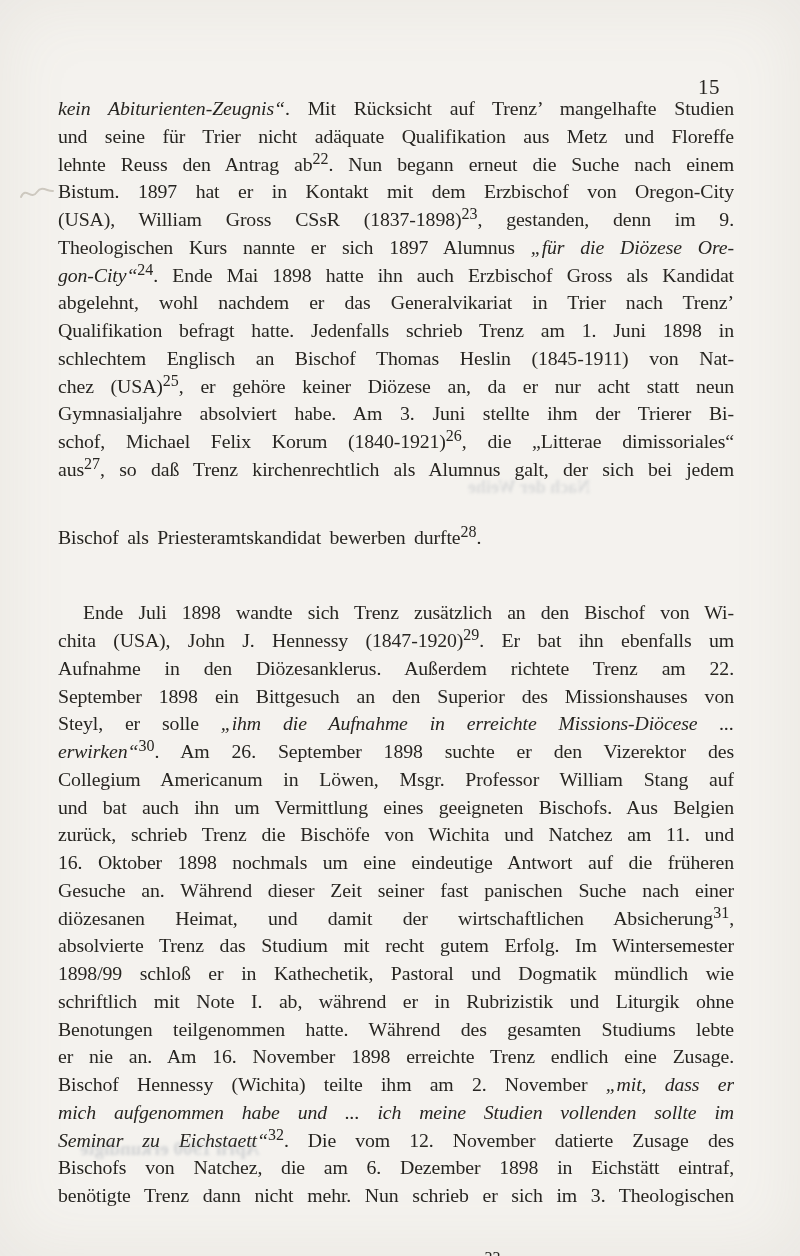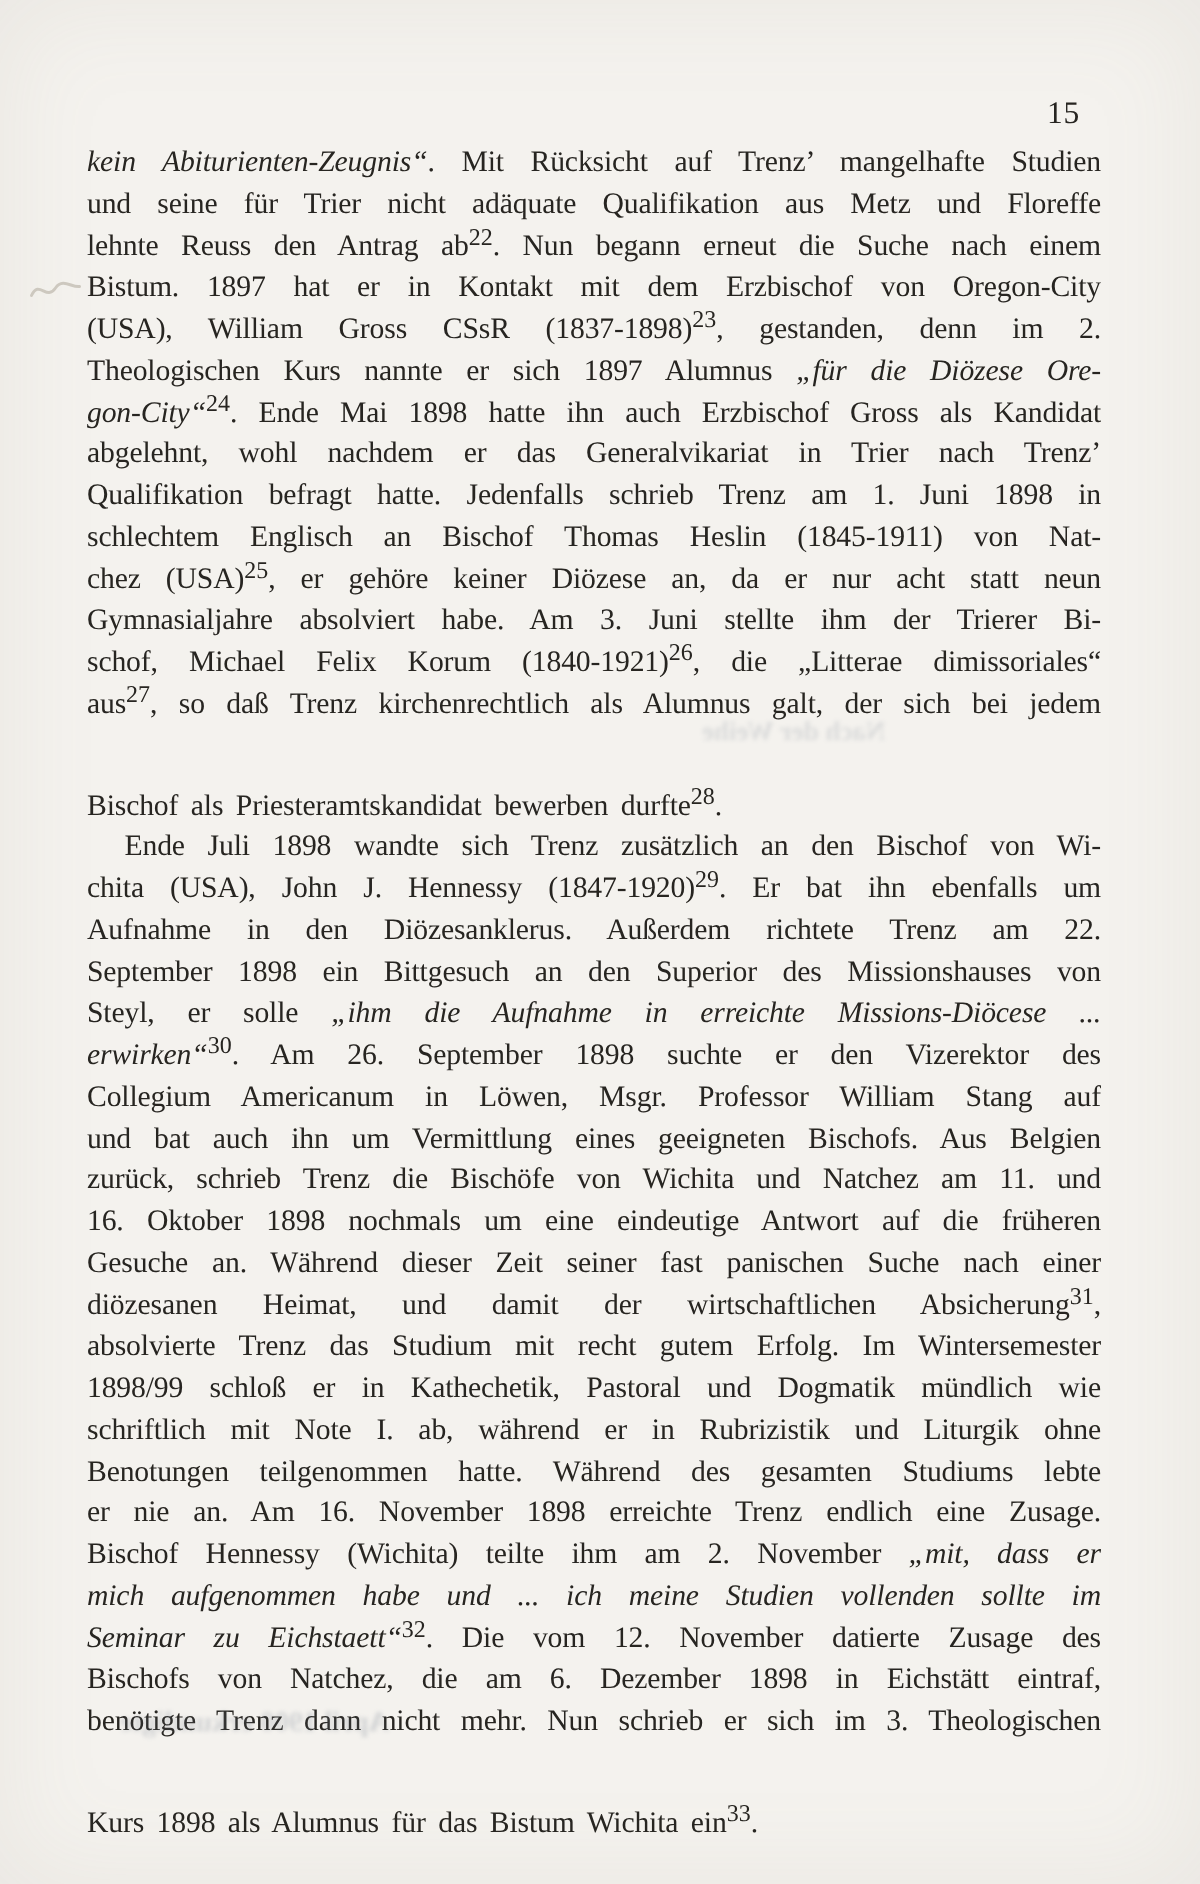--- a/index.html
+++ b/index.html
@@ -7,36 +7,36 @@
   .scan {
     position:relative;
     width:800px; height:1256px;
     background:#f4f2ee;
     font-family:"Liberation Serif","DejaVu Serif",serif;
     color:#272521;
     overflow:hidden;
     box-shadow: inset 0 0 70px rgba(150,140,120,0.10);
   }
   .pagenum {
-    position:absolute; top:63px; right:80px;
+    position:absolute; top:75px; right:80px;
     font-size:21px; letter-spacing:0.5px;
   }
   .textblock {
     position:absolute; left:58px; top:95px; width:676px;
   }
   .line {
     font-size:19.8px;
     line-height:27.75px;
     height:27.75px;
     overflow:hidden;
     text-align:justify;
     text-align-last:justify;
     letter-spacing:-0.1px;
   }
-  .line.indent { padding-left:25px; }
+  .line.indent { padding-left:25px;margin-top:48px; }
   .line.end { text-align-last:left; word-spacing:3.5px;margin-top:40px; }
   .it  { font-style:italic;margin-top:29px; }
   .sup { font-size:16px; position:relative; top:-7px; letter-spacing:0; }
   .squiggle {
     position:absolute; left:19px; top:184px; opacity:.85;
   }
   .bleed {
     position:absolute;
     transform:scaleX(-1);
     filter:blur(1.4px);
@@ -56,21 +56,21 @@
 
   <svg class="squiggle" width="36" height="20" viewBox="0 0 36 20">
     <path d="M2,13 C7,2 12,17 18,8 C23,1 29,8 34,7" fill="none" stroke="#c7c2b8" stroke-width="2" stroke-linecap="round"></path>
   </svg>
 
   <div class="textblock">
       <div class="line"><span class="it">kein Abiturienten-Zeugnis“</span><span>. Mit Rücksicht auf Trenz’ mangelhafte Studien</span></div>
       <div class="line"><span>und seine für Trier nicht adäquate Qualifikation aus Metz und Floreffe</span></div>
       <div class="line"><span>lehnte Reuss den Antrag ab</span><span class="sup">22</span><span>. Nun begann erneut die Suche nach einem</span></div>
       <div class="line"><span>Bistum. 1897 hat er in Kontakt mit dem Erzbischof von Oregon-City</span></div>
-      <div class="line"><span>(USA), William Gross CSsR (1837-1898)</span><span class="sup">23</span><span>, gestanden, denn im 2.</span></div>
+      <div class="line"><span>(USA), William Gross CSsR (1837-1898)</span><span class="sup">23</span><span>, gestanden, denn im 9.</span></div>
       <div class="line"><span>Theologischen Kurs nannte er sich 1897 Alumnus </span><span class="it">„für die Diözese Ore-</span></div>
       <div class="line"><span class="it">gon-City“</span><span class="sup">24</span><span>. Ende Mai 1898 hatte ihn auch Erzbischof Gross als Kandidat</span></div>
       <div class="line"><span>abgelehnt, wohl nachdem er das Generalvikariat in Trier nach Trenz’</span></div>
       <div class="line"><span>Qualifikation befragt hatte. Jedenfalls schrieb Trenz am 1. Juni 1898 in</span></div>
       <div class="line"><span>schlechtem Englisch an Bischof Thomas Heslin (1845-1911) von Nat-</span></div>
       <div class="line"><span>chez (USA)</span><span class="sup">25</span><span>, er gehöre keiner Diözese an, da er nur acht statt neun</span></div>
       <div class="line"><span>Gymnasialjahre absolviert habe. Am 3. Juni stellte ihm der Trierer Bi-</span></div>
       <div class="line"><span>schof, Michael Felix Korum (1840-1921)</span><span class="sup">26</span><span>, die „Litterae dimissoriales“</span></div>
       <div class="line"><span>aus</span><span class="sup">27</span><span>, so daß Trenz kirchenrechtlich als Alumnus galt, der sich bei jedem</span></div>
       <div class="line end"><span>Bischof als Priesteramtskandidat bewerben durfte</span><span class="sup">28</span><span>.</span></div>

